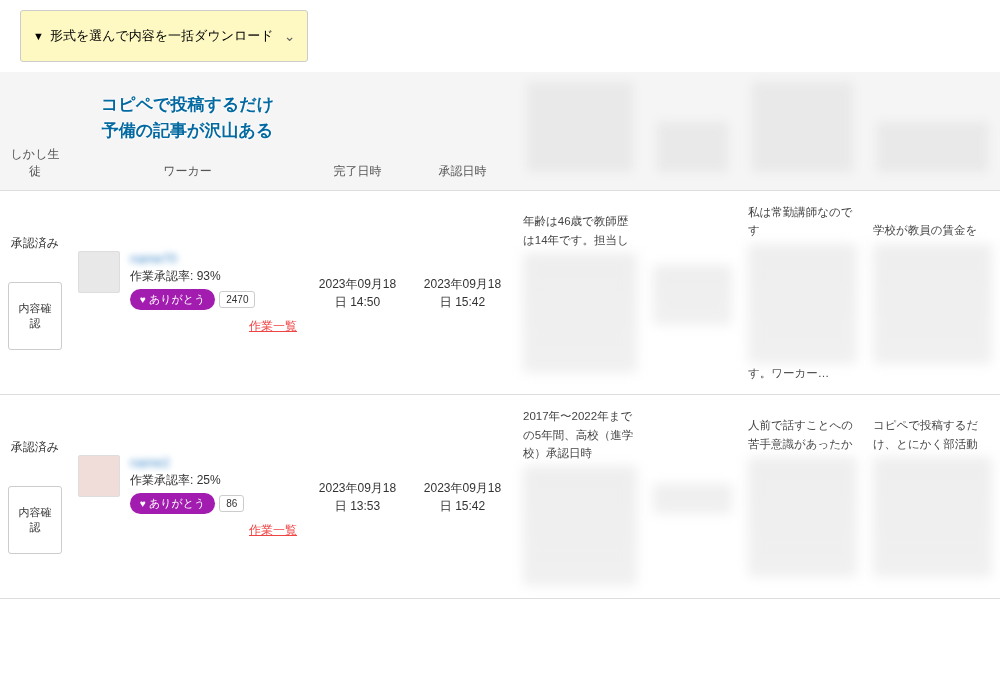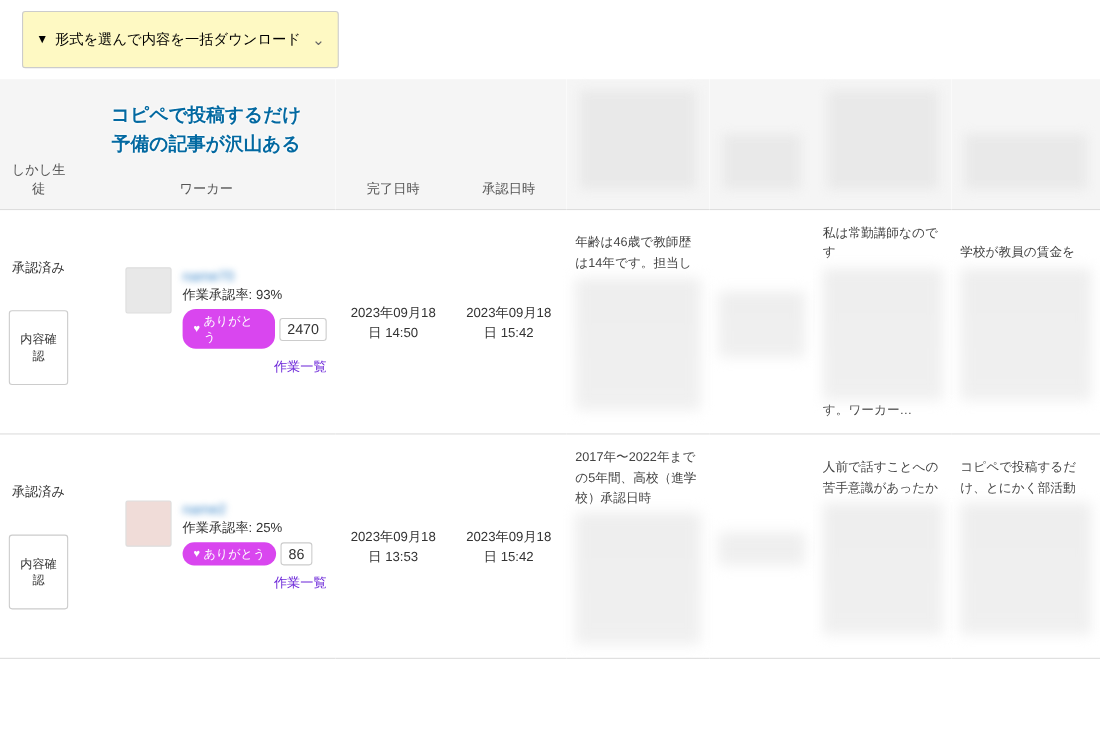--- a/index.html
+++ b/index.html
@@ -73,66 +73,67 @@
       display: inline-block;
       border: 1px solid #ccc;
       border-radius: 3px;
       padding: 18px 6px;
       font-size: 11px;
       background: #fff;
       cursor: pointer;
       margin-top: 24px;
     }
     .worker-cell { position: relative; }
-    .worker-inner { display: flex; align-items: flex-start; gap: 10px; margin-left: 36px; }
+    .worker-inner { display: flex; align-items: flex-start; gap: 10px; }
     .avatar {
       width: 42px;
       height: 42px;
       background: #e8e8e8;
       border: 1px solid #ddd;
       border-radius: 2px;
       flex-shrink: 0;
     }
     .worker-info { flex: 1; }
     .worker-name {
       color: #3a86c9;
       font-size: 13px;
       filter: blur(3px);
       user-select: none;
     }
     .approval-rate { font-size: 12px; margin-top: 2px; }
     .thanks-row { display: flex; align-items: center; gap: 4px; margin-top: 4px; }
     .thanks-badge {
-      background: #d946ef;
+      background: #a21caf;
       color: #fff;
       border-radius: 12px;
       padding: 3px 10px;
       font-size: 11px;
       display: inline-flex;
       align-items: center;
       gap: 3px;
     }
     .thanks-badge::before {
       content: "♥";
       font-size: 10px;
     }
     .thanks-count {
       border: 1px solid #ccc;
       border-radius: 3px;
       padding: 2px 6px;
-      font-size: 13px;
+      font-size: 10px;
       background: #fff;
     }
     .work-list-link {
       display: block;
       text-align: right;
-      color: #6d28d9;
+      color: #ef4444;
       font-size: 12px;
       margin-top: 8px;
       cursor: pointer;
+      text-decoration: underline;
     }
     .date-cell {
       text-align: center;
       font-size: 12px;
       line-height: 1.5;
     }
     .content-cell {
       font-size: 11.5px;
       line-height: 1.6;
       color: #444;

